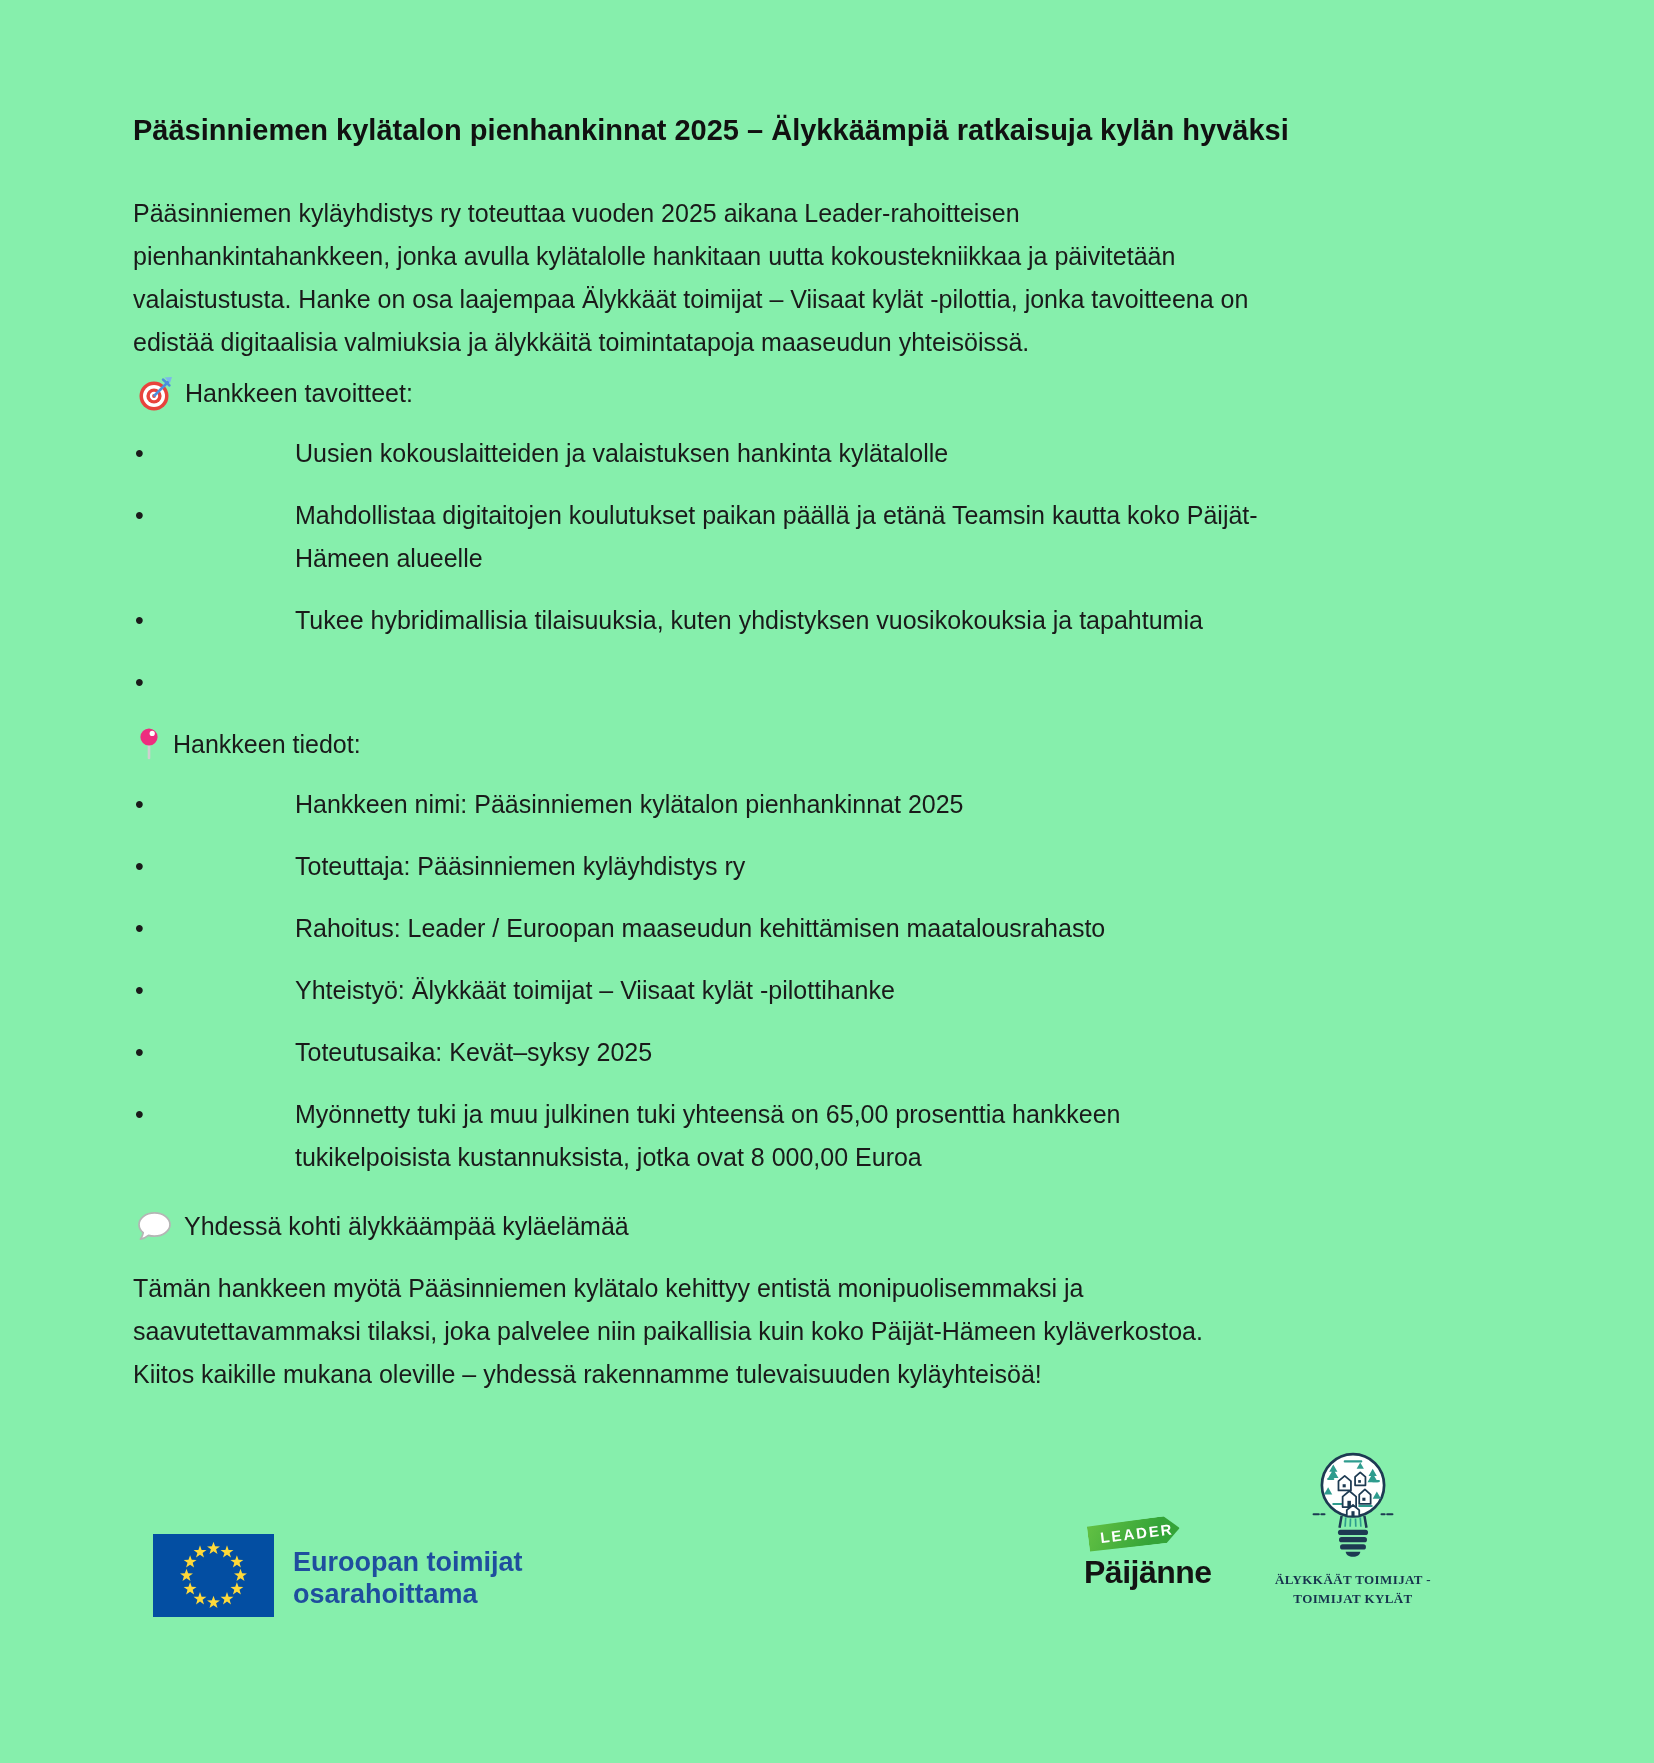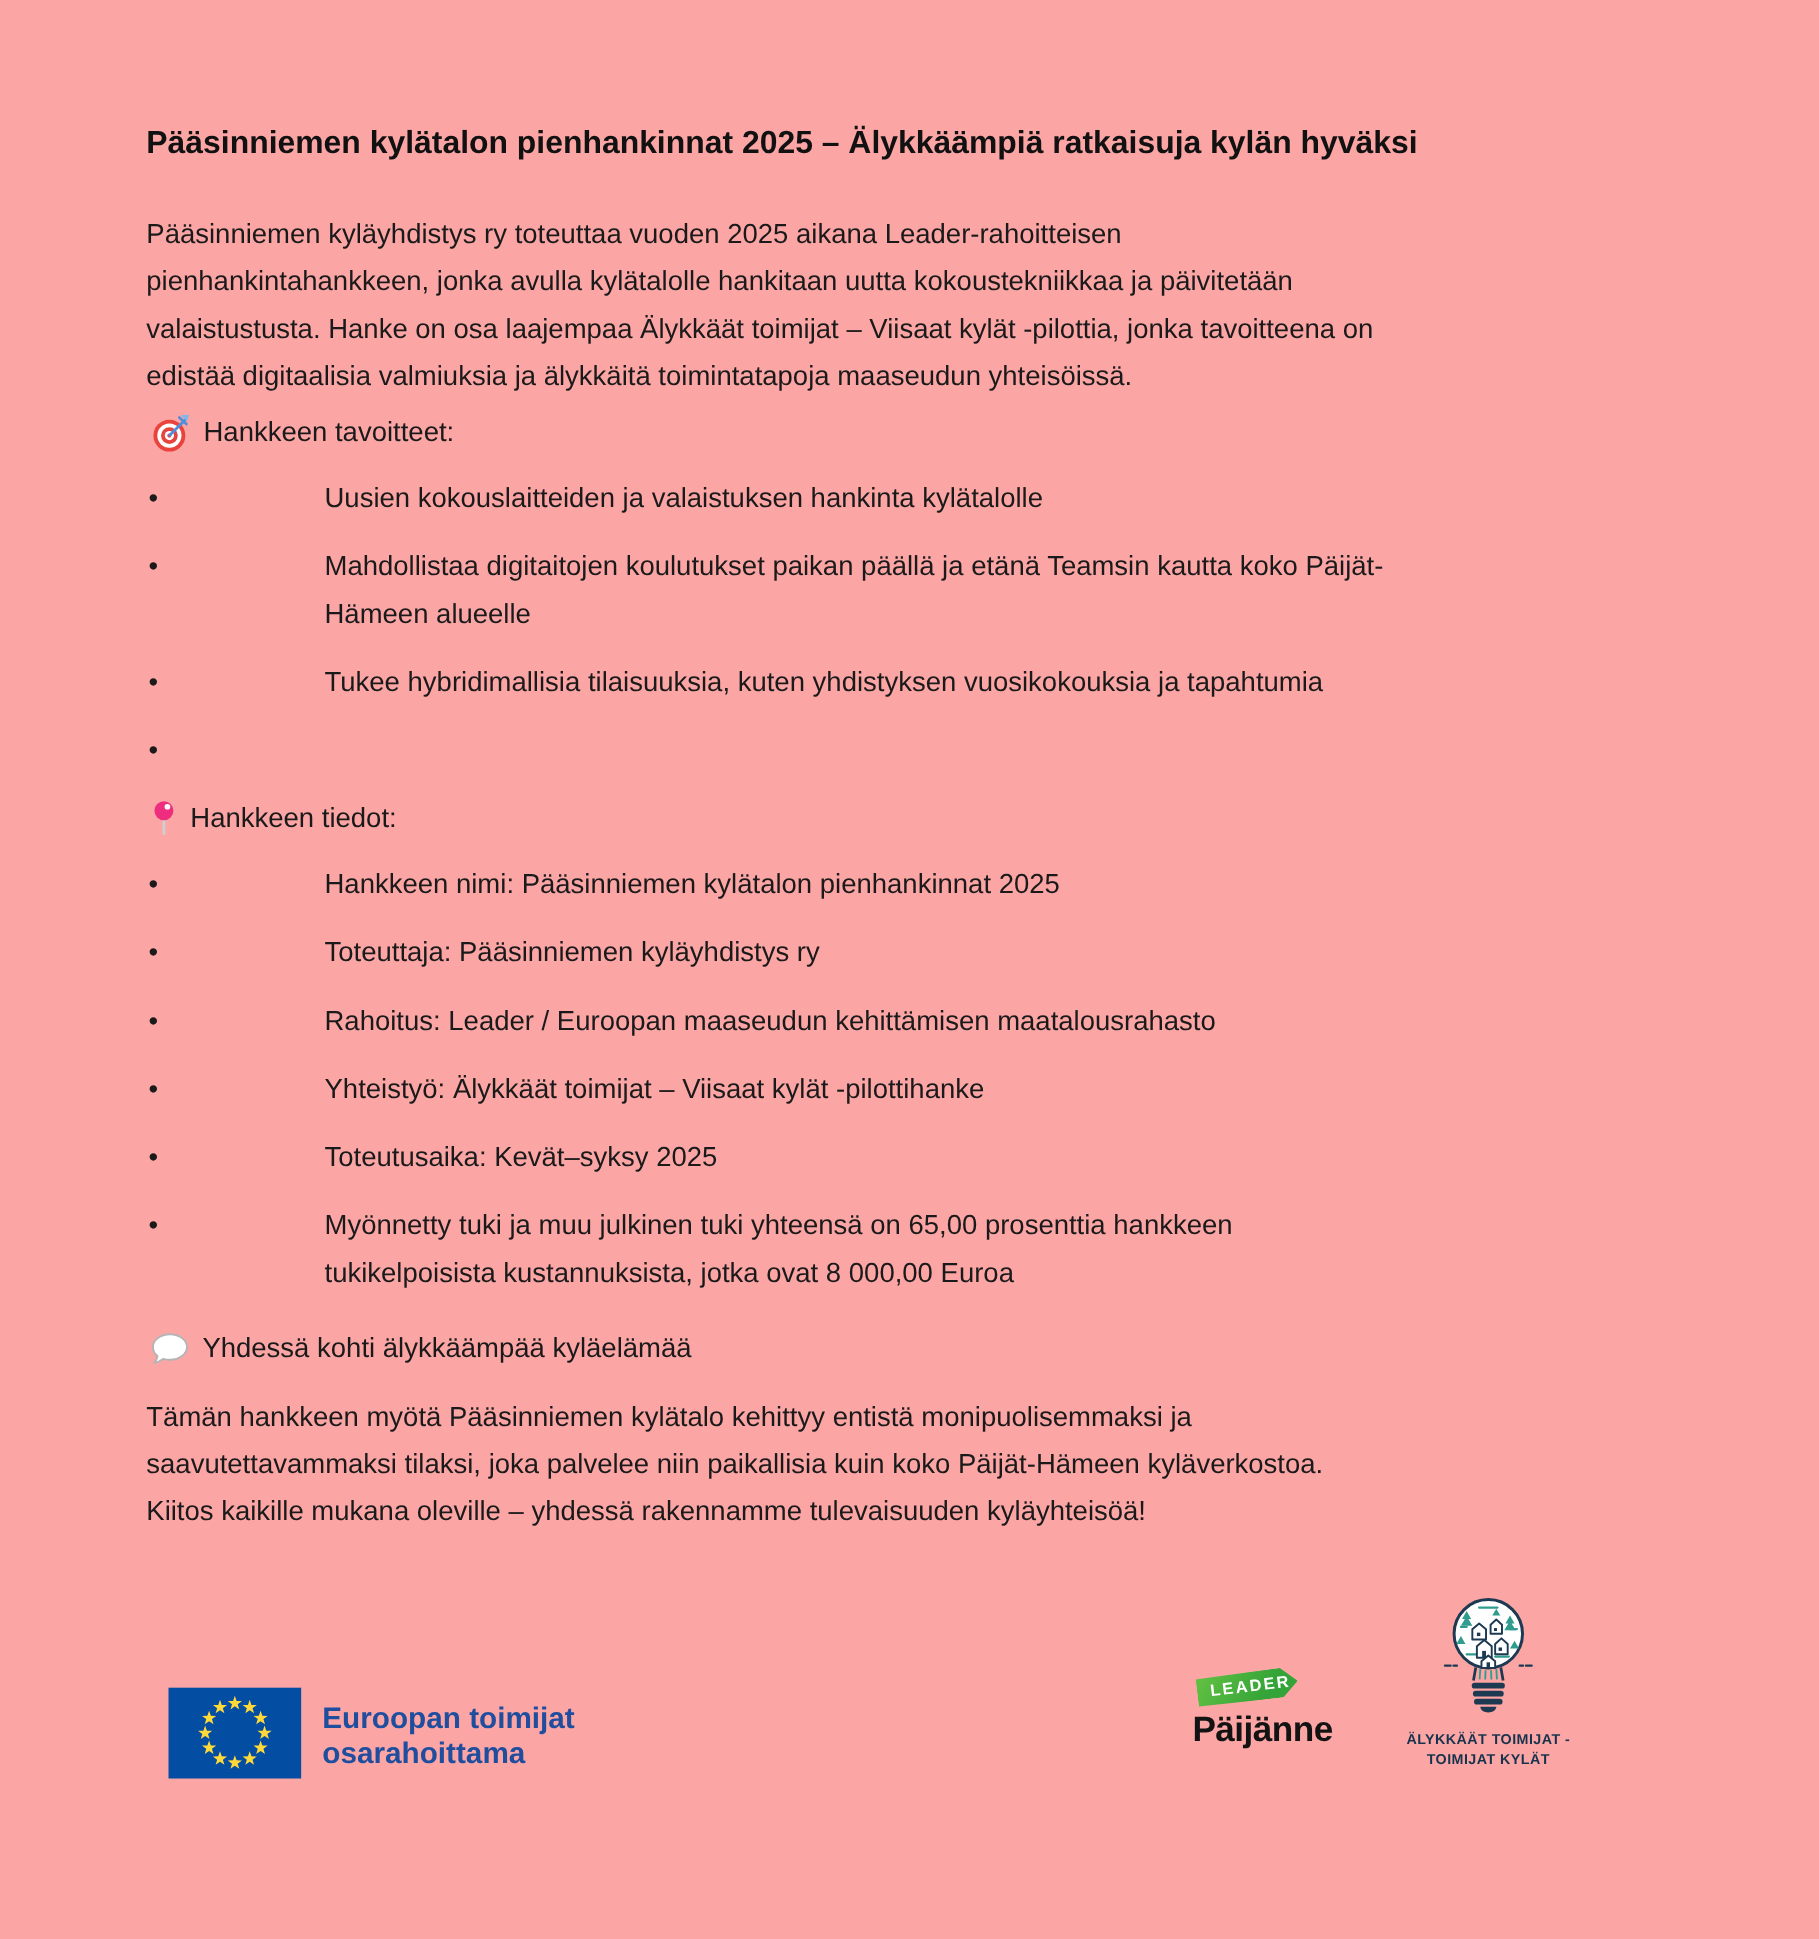--- a/index.html
+++ b/index.html
@@ -1,20 +1,20 @@
 <!DOCTYPE html>
 <html><head>
 <meta charset="utf-8">
 <style>
   html, body { margin: 0; padding: 0; background: #ffffff; }
   .page {
     position: relative;
     width: 1654px;
     height: 1763px;
-    background: #fca5a5;
+    background: #86efac;
     font-family: "Liberation Sans", "DejaVu Sans", sans-serif;
     color: #1a1a1a;
     overflow: hidden;
     box-sizing: border-box;
   }
   .content {
     position: absolute;
     left: 133px;
     top: 112px;
     width: 1390px;
@@ -94,20 +94,21 @@
   .leader-banner span {
     color: #ffffff; font-size: 15px; font-weight: bold; letter-spacing: 2px;
   }
   .leader-name {
     margin-top: 7px;
     font-size: 32px; font-weight: bold; color: #131313; letter-spacing: -0.5px;
   }
   .logo-bulb {
     position: absolute; left: 1270px; top: 1450px; width: 166px;
     text-align: center;
+    font-family: Liberation Serif, serif;
   }
   .bulb-text {
     margin-top: 4px;
     font-size: 13px; line-height: 19px; font-weight: bold;
     color: #16334d; letter-spacing: 0.4px;
   }
 </style>
 </head>
 <body>
 

